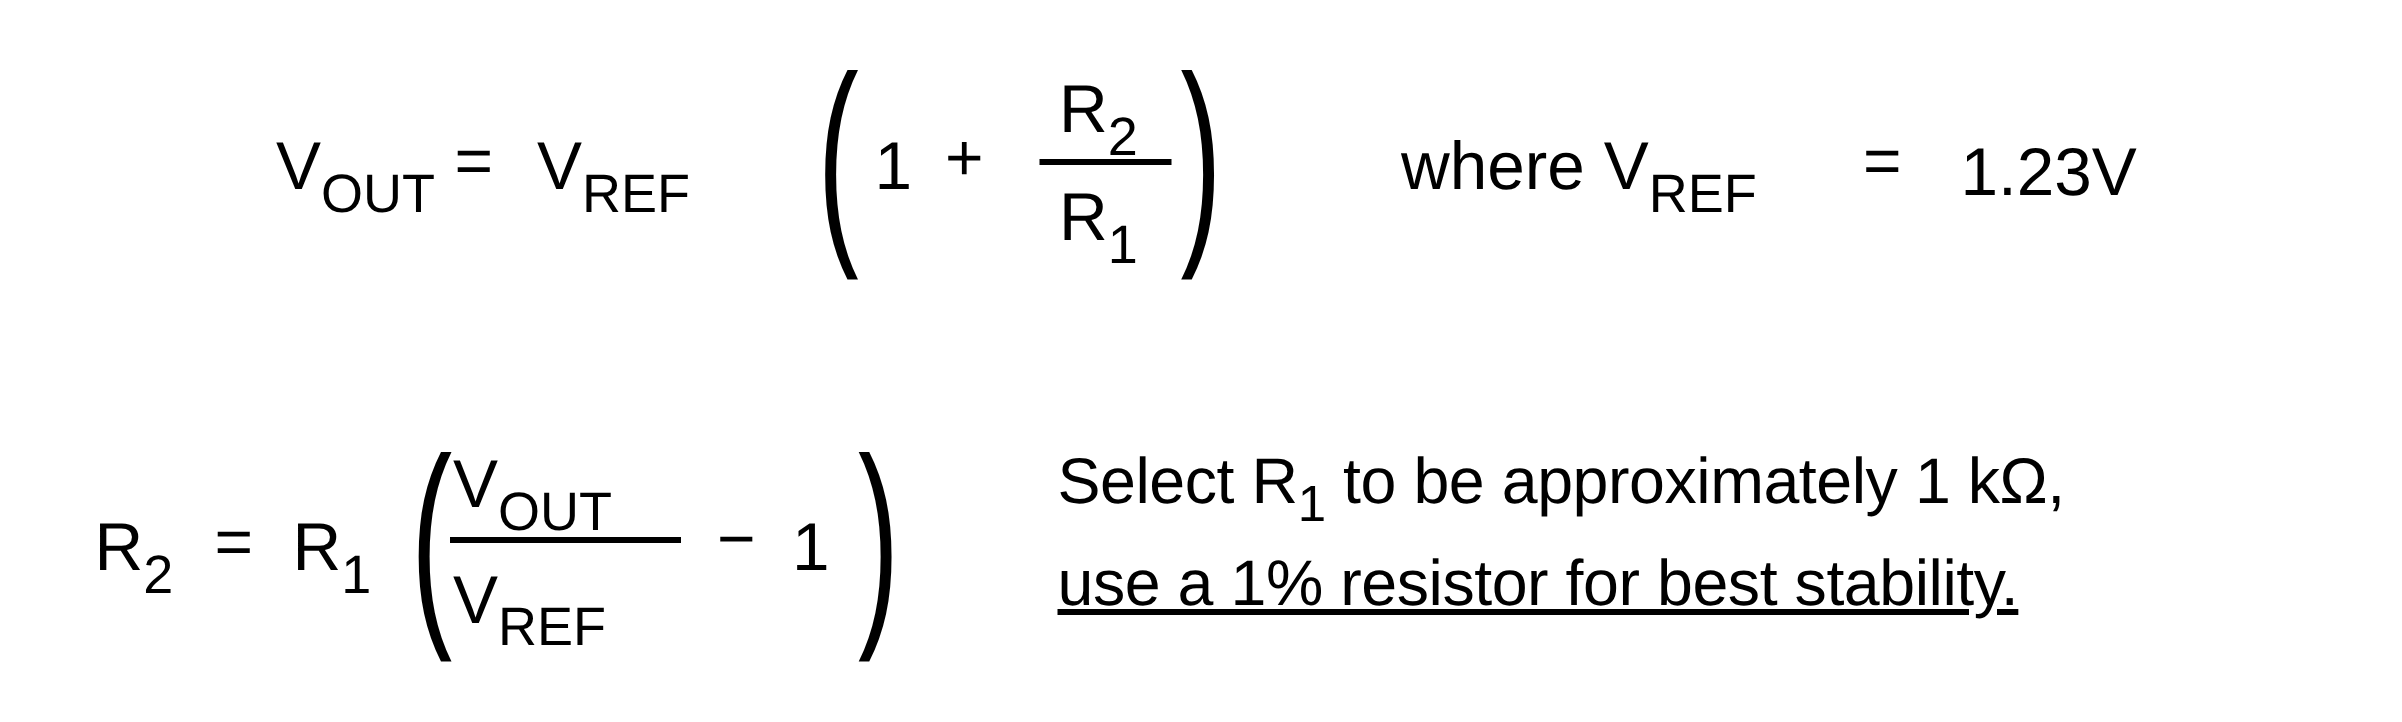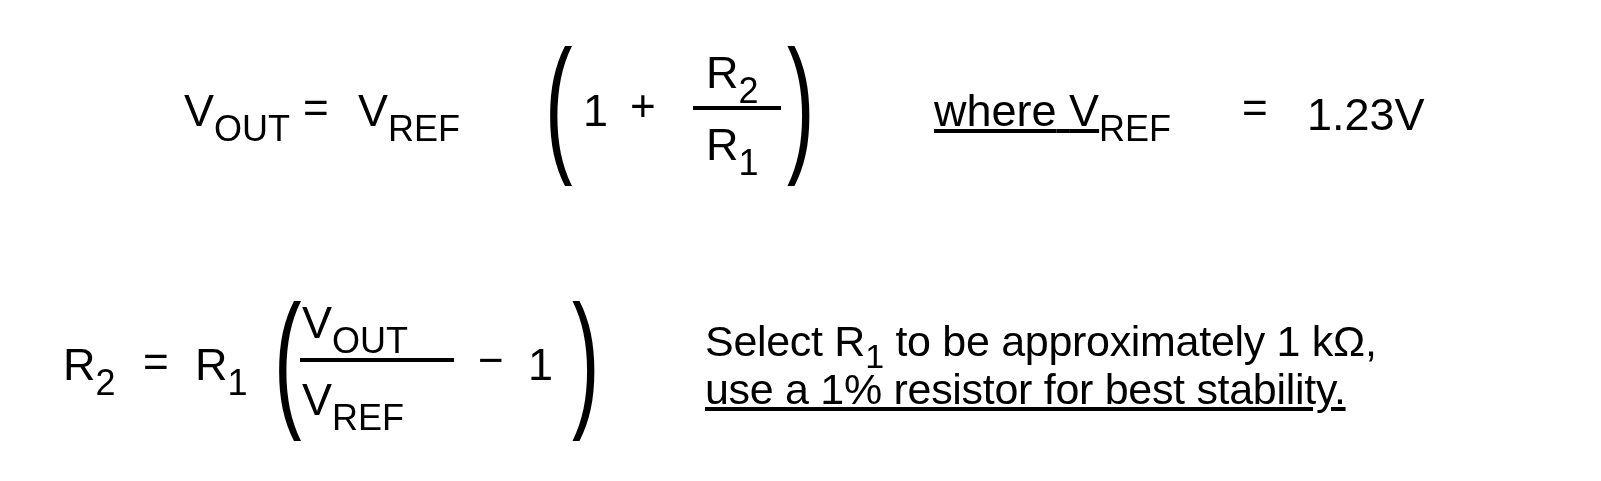--- a/index.html
+++ b/index.html
@@ -65,21 +65,21 @@
   </div>
 
   <div class="frac-bar" style="left:693px; top:106px; width:88px;"></div>
 
   <div class="abs big" style="left:706px; top:122px;">
     <span>R</span><span class="sub">1</span>
   </div>
 
   <div class="paren" style="left:787px; top:28px;">)</div>
 
-  <div class="abs big" style="left:934px; top:88px;text-decoration:underline;">
+  <div class="abs big" style="left:934px; top:88px;">
     <span>where</span>
     <span>V</span><span class="sub">REF</span>
   </div>
   <div class="abs op" style="left:1242px; top:86px;">=</div>
   <div class="abs big" style="left:1307px; top:92px;">1.23V</div>
 </div>
 
 <div>
 
   <div class="abs big" style="left:63px; top:342px;">
@@ -105,17 +105,17 @@
   </div>
 
   <div class="abs op" style="left:478px; top:338px;">−</div>
 
   <div class="abs big" style="left:528px; top:342px;">1</div>
 
   <div class="paren" style="left:572px; top:283px;">)</div>
 </div>
 
 <div>
-  <div class="abs note" style="left:705px; top:300px;margin-top:20px;">
+  <div class="abs note" style="left:705px; top:300px;">
     <span>Select R</span><span class="sub" style="font-size:34px; top:12px;">1</span><span> to be approximately 1 kΩ,</span>
   </div>
   <div class="abs note" style="left:705px; top:368px;text-decoration:underline;">use a 1% resistor for best stability.</div>
 </div>
 
 </body></html>

